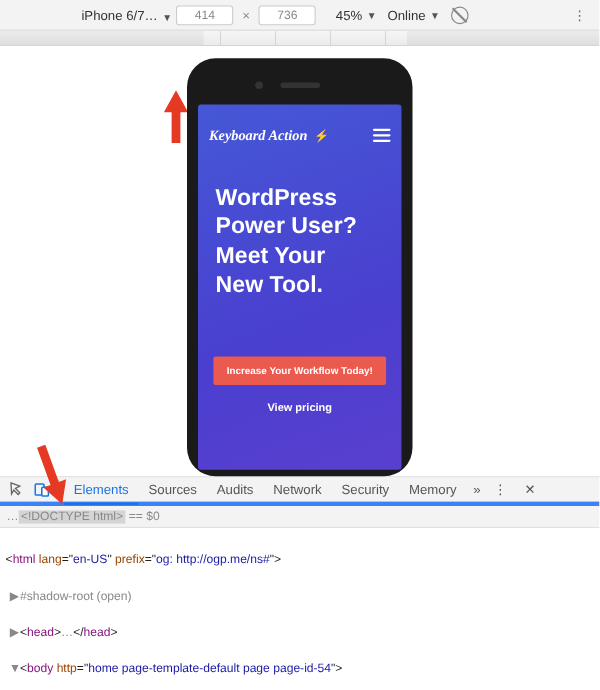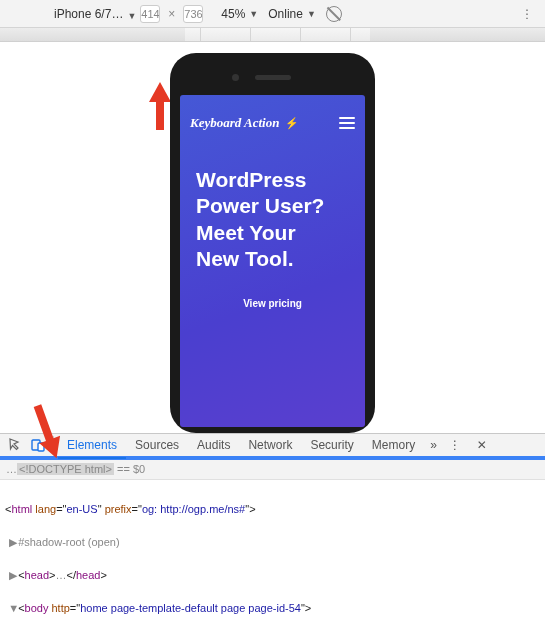--- a/index.html
+++ b/index.html
@@ -1,19 +1,19 @@
 <!DOCTYPE html>
 <html><head>
 <meta charset="utf-8">
 <style>
 *{margin:0;padding:0;box-sizing:border-box;font-family:-apple-system,BlinkMacSystemFont,"Segoe UI",Helvetica,Arial,sans-serif}
 body{width:545px;height:627px;background:#fff;overflow:hidden;position:relative}
 .toolbar{height:28px;background:#f3f3f3;border-bottom:1px solid #d4d4d4;display:flex;align-items:center;font-size:12px;color:#333;padding:0 6px}
-.toolbar .device{margin-left:48px;display:flex;align-items:flex-end;cursor:pointer}
-.toolbar .dim-input{width:20px;height:18px;border:1px solid #ccc;border-radius:3px;text-align:center;font-size:11px;color:#888;margin:0 4px}
+.toolbar .device{margin-left:68px;display:flex;align-items:flex-end;cursor:pointer}
+.toolbar .dim-input{width:52px;height:18px;border:1px solid #ccc;border-radius:3px;text-align:center;font-size:11px;color:#888;margin:0 4px}
 .toolbar .sep{margin:0 4px;color:#888}
 .toolbar .zoom{margin-left:14px;display:flex;align-items:center;cursor:pointer}
 .toolbar .online{margin-left:10px;display:flex;align-items:center;cursor:pointer}
 .toolbar .rotate{margin-left:10px;width:16px;height:16px;border:1.5px solid #888;border-radius:50%;position:relative;cursor:pointer}
 .toolbar .rotate::after{content:"";position:absolute;width:18px;height:1.5px;background:#888;top:6px;left:-2px;transform:rotate(45deg)}
 .toolbar .more{margin-left:auto;cursor:pointer;color:#666;padding:0 6px}
 .tri{font-size:9px;margin-left:4px;color:#555}
 .ruler-top{height:14px;background:linear-gradient(#f6f6f6,#ebebeb);border-bottom:1px solid #d0d0d0;position:relative}
 .ruler-top::before{content:"";position:absolute;left:0;right:0;height:100%;background:repeating-linear-gradient(90deg,#d5d5d5 0,#d5d5d5 1px,transparent 1px,transparent 50px)}
 .ruler-top .dark{position:absolute;left:0;width:185px;top:0;bottom:0;background:linear-gradient(#ececec,#dedede)}
@@ -109,20 +109,23 @@
             <span></span>
             <span></span>
           </div>
       </div>
       <div class="hero">
         <div>WordPress</div>
         <div>Power User?</div>
         <div>Meet Your</div>
         <div>New Tool.</div>
       </div>
+      <div class="cta">
+        <button>Increase Your Workflow Today!</button>
+      </div>
       <div class="view-pricing">View pricing</div>
     </div>
   </div>
 </div>
 
 <div class="devtools">
   <div class="tabs">
     <div class="icon-btn">
       <svg width="14" height="14">
           <path d="M1 1 L9 4 L5 6 L9 10 L7.5 11.5 L3.5 7.5 L1.5 11 Z" fill="none" stroke="#666" stroke-width="1.2"></path>

